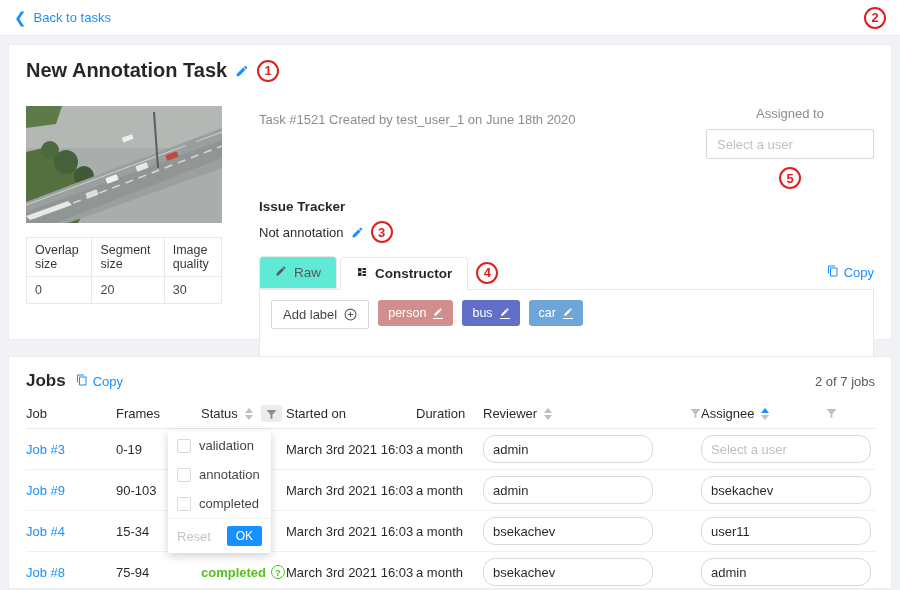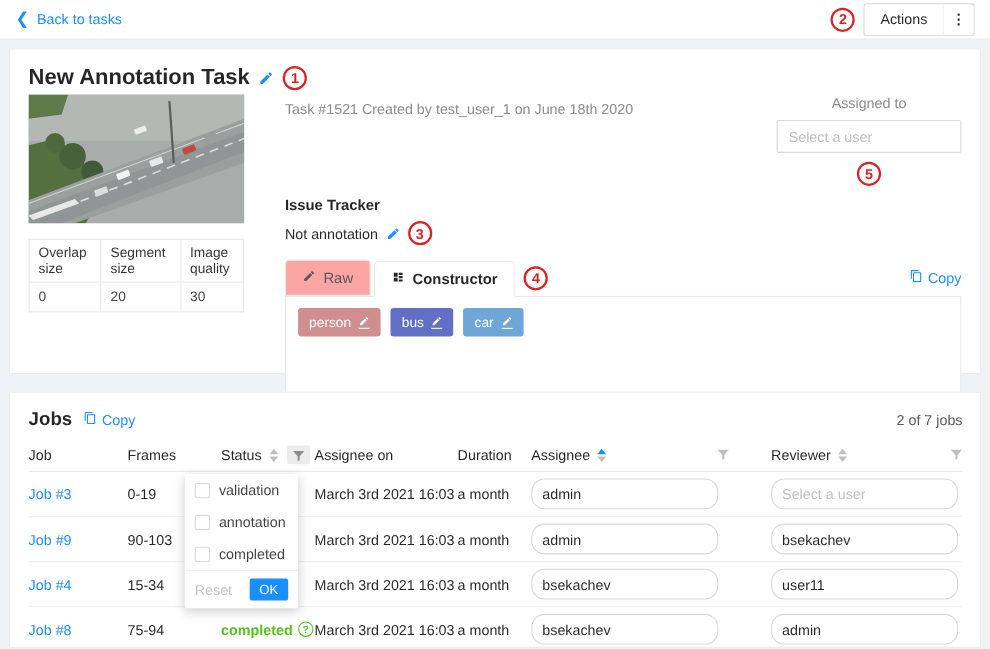--- a/index.html
+++ b/index.html
@@ -33,21 +33,21 @@
     border-radius:50%; color:#e02020; font-size:13px; font-weight:bold;
     align-items:center; justify-content:center; flex:0 0 auto; background:transparent;
   }
 
   
   .card { background:#fff; border:1px solid #ececec; margin:0 8px; }
   .task-card { margin-top:8px; padding:14px 17px 18px; height:296px; }
   .jobs-card { margin-top:16px; padding:14px 16px 0 17px; height:233px; position:relative; overflow:hidden; }
 
   
-  .task-title-row { display:flex; align-items:center; gap:8px; margin-bottom:4px; }
+  .task-title-row { display:flex; align-items:center; gap:8px; margin-bottom:24px; }
   .task-title-row h1 { font-size:20px; font-weight:600; }
   .icon-blue { color:#1890ff; display:inline-flex; cursor:pointer; }
   .task-body { display:flex; gap:37px; }
 
   
   .left-col { width:196px; flex:0 0 196px; }
   .preview { width:196px; height:117px; overflow:hidden; background:#a9aeac; }
   .params { border-collapse:collapse; margin-top:14px; width:196px; }
   .params td { border:1px solid #e8e8e8; padding:5px 8px; font-size:12.5px; vertical-align:top; width:42px; }
   .params .phead td { color:rgba(0,0,0,.8); }
@@ -61,21 +61,21 @@
   .assigned-label { color:#8c8c8c; font-size:13px; }
   .assigned input { width:168px; height:30px; border:1px solid #d9d9d9; border-radius:2px; padding:0 10px; font-family:inherit; font-size:13px; color:rgba(0,0,0,.85); }
   .assigned input::placeholder { color:#bfbfbf; }
   .issue-tracker { margin-top:10px; }
   .it-label { font-weight:bold; font-size:13.5px; }
   .it-value { display:flex; align-items:center; gap:7px; margin-top:7px; font-size:13px; }
 
   
   .tabs-row { margin-top:13px; display:flex; align-items:flex-end; position:relative; }
   .tab { display:flex; align-items:center; gap:7px; padding:8px 15px; font-size:13.5px;
-         border:1px solid #e8e8e8; border-radius:4px 4px 0 0; background:#fca5a5; color:#595959;
+         border:1px solid #e8e8e8; border-radius:4px 4px 0 0; background:#5eead4; color:#595959;
          margin-right:3px; cursor:pointer; }
   .tab.active { background:#fff; border-bottom-color:#fff; margin-bottom:-1px; z-index:2; color:rgba(0,0,0,.85); font-weight:600; }
   .tabs-row .callout { align-self:center; margin-left:5px; }
   .copy-link { margin-left:auto; align-self:center; display:flex; align-items:center; gap:5px; color:#1890ff; cursor:pointer; font-size:13px; }
   .tab-content { border:1px solid #e8e8e8; height:97px; padding:10px 11px; display:flex; align-items:flex-start; gap:9px; background:#fff; }
   .add-label { display:inline-flex; align-items:center; gap:7px; border:1px solid #d9d9d9; border-radius:2px;
                background:#fff; padding:6px 11px; font-family:inherit; font-size:13px; color:rgba(0,0,0,.75); cursor:pointer; }
   .chip { display:inline-flex; align-items:center; gap:7px; padding:6px 10px; border-radius:3px; color:#fff; font-size:12.5px; cursor:pointer; }
   .chip .pencil { display:inline-flex; border-bottom:1px solid #fff; padding-bottom:1px; }
 
@@ -120,24 +120,20 @@
 
 <div id="app">
 
   <header class="topbar">
     <a class="back">
       <span class="chev">❮</span>
       <span>Back to tasks</span>
     </a>
     <div class="topbar-right">
       <span class="callout">2</span>
-      <div class="btn-group">
-        <button class="btn-actions">Actions</button>
-        <button class="btn-dots"><span>⋮</span></button>
-      </div>
     </div>
   </header>
 
   <section class="card task-card">
     <div class="task-title-row">
       <h1>New Annotation Task</h1>
       <span class="icon-blue">
         <svg width="14" height="14" viewBox="0 0 24 24">
             <path fill="currentColor" d="M3 17.2V21h3.8L17.8 10 14 6.2 3 17.2zM20.7 7.1c.4-.4.4-1 0-1.4l-2.4-2.4c-.4-.4-1-.4-1.4 0l-1.8 1.8 3.8 3.8 1.8-1.8z"></path>
           </svg>
@@ -232,20 +228,29 @@
             <span>
               <svg width="12" height="12" viewBox="0 0 24 24">
                   <path fill="currentColor" d="M16 1H4c-1.1 0-2 .9-2 2v14h2V3h12V1zm3 4H8c-1.1 0-2 .9-2 2v14c0 1.1.9 2 2 2h11c1.1 0 2-.9 2-2V7c0-1.1-.9-2-2-2zm0 16H8V7h11v14z"></path>
                 </svg>
             </span>
             <span>Copy</span>
           </a>
         </div>
 
         <div class="tab-content">
+          <button class="add-label">
+            <span>Add label</span>
+            <span style="display:inline-flex;color:#595959;">
+              <svg width="13" height="13" viewBox="0 0 24 24">
+                  <circle cx="12" cy="12" r="10" fill="none" stroke="currentColor" stroke-width="2"></circle>
+                  <path d="M12 7v10M7 12h10" stroke="currentColor" stroke-width="2"></path>
+                </svg>
+            </span>
+          </button>
 
           <span class="chip" style="background-color: rgb(209, 142, 142);">
             <span>person</span>
             <span class="pencil">
               <svg width="10" height="10" viewBox="0 0 24 24">
                   <path fill="#fff" d="M3 17.2V21h3.8L17.8 10 14 6.2 3 17.2zM20.7 7.1c.4-.4.4-1 0-1.4l-2.4-2.4c-.4-.4-1-.4-1.4 0l-1.8 1.8 3.8 3.8 1.8-1.8z"></path>
                 </svg>
             </span>
           </span>
           <span class="chip" style="background-color: rgb(97, 112, 198);">
@@ -296,44 +301,44 @@
             <span class="car-up"></span>
             <span class="car-down"></span>
           </span>
         <span class="funnel funnel-box">
           <svg width="11" height="11" viewBox="0 0 12 12">
               <path fill="currentColor" d="M0.5 1h11L7 6.2V10L5 11.2V6.2z"></path>
             </svg>
         </span>
       </div>
       <div class="hcell">
-          <span>Assignee on</span>
+          <span>Started on</span>
         </div>
       <div class="hcell">
           <span>Duration</span>
         </div>
+      <div class="hcell">
+        <span>Reviewer</span>
+        <span class="sorter">
+            <span class="car-up"></span>
+            <span class="car-down"></span>
+          </span>
+        <span class="funnel f-right">
+          <svg width="11" height="11" viewBox="0 0 12 12">
+              <path fill="currentColor" d="M0.5 1h11L7 6.2V10L5 11.2V6.2z"></path>
+            </svg>
+        </span>
+      </div>
       <div class="hcell">
         <span>Assignee</span>
         <span class="sorter">
             <span class="car-up active"></span>
             <span class="car-down"></span>
           </span>
         <span class="funnel f-right-a">
-          <svg width="11" height="11" viewBox="0 0 12 12">
-              <path fill="currentColor" d="M0.5 1h11L7 6.2V10L5 11.2V6.2z"></path>
-            </svg>
-        </span>
-      </div>
-      <div class="hcell">
-        <span>Reviewer</span>
-        <span class="sorter">
-            <span class="car-up"></span>
-            <span class="car-down"></span>
-          </span>
-        <span class="funnel f-right">
           <svg width="11" height="11" viewBox="0 0 12 12">
               <path fill="currentColor" d="M0.5 1h11L7 6.2V10L5 11.2V6.2z"></path>
             </svg>
         </span>
       </div>
     </div>
 
     <div class="jgrid jrow">
       <div><a class="job-link">Job #3</a></div>
       <div>0-19</div>

